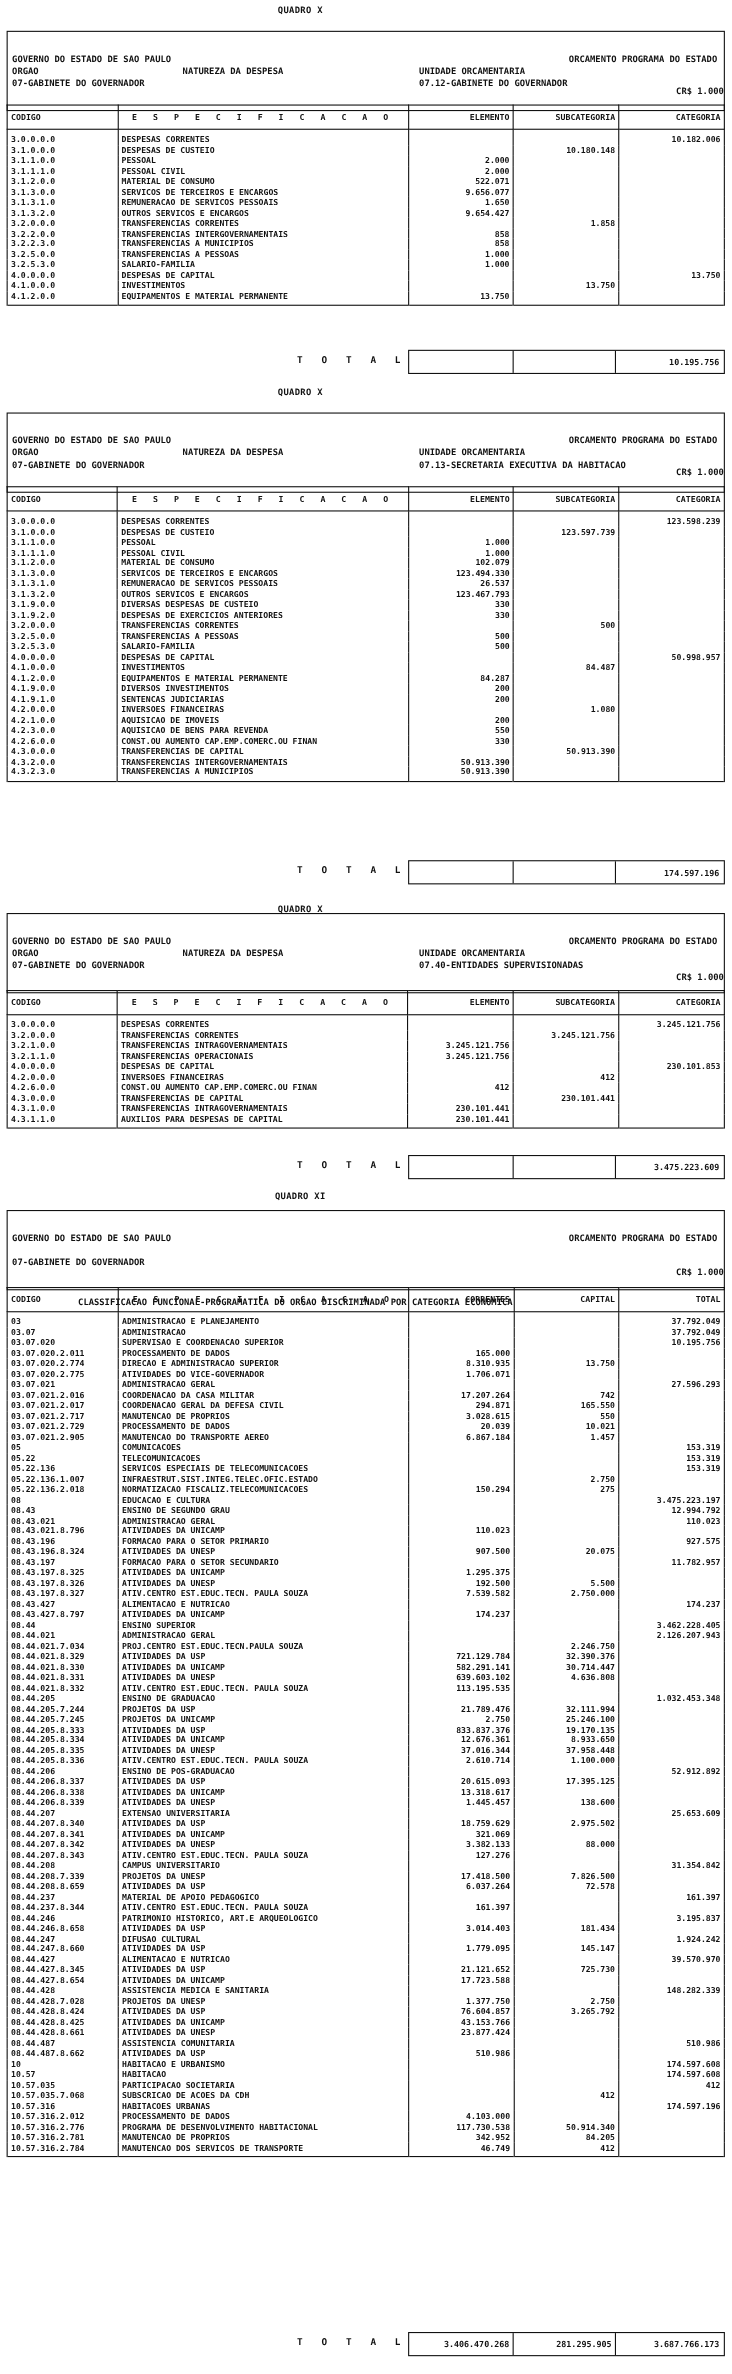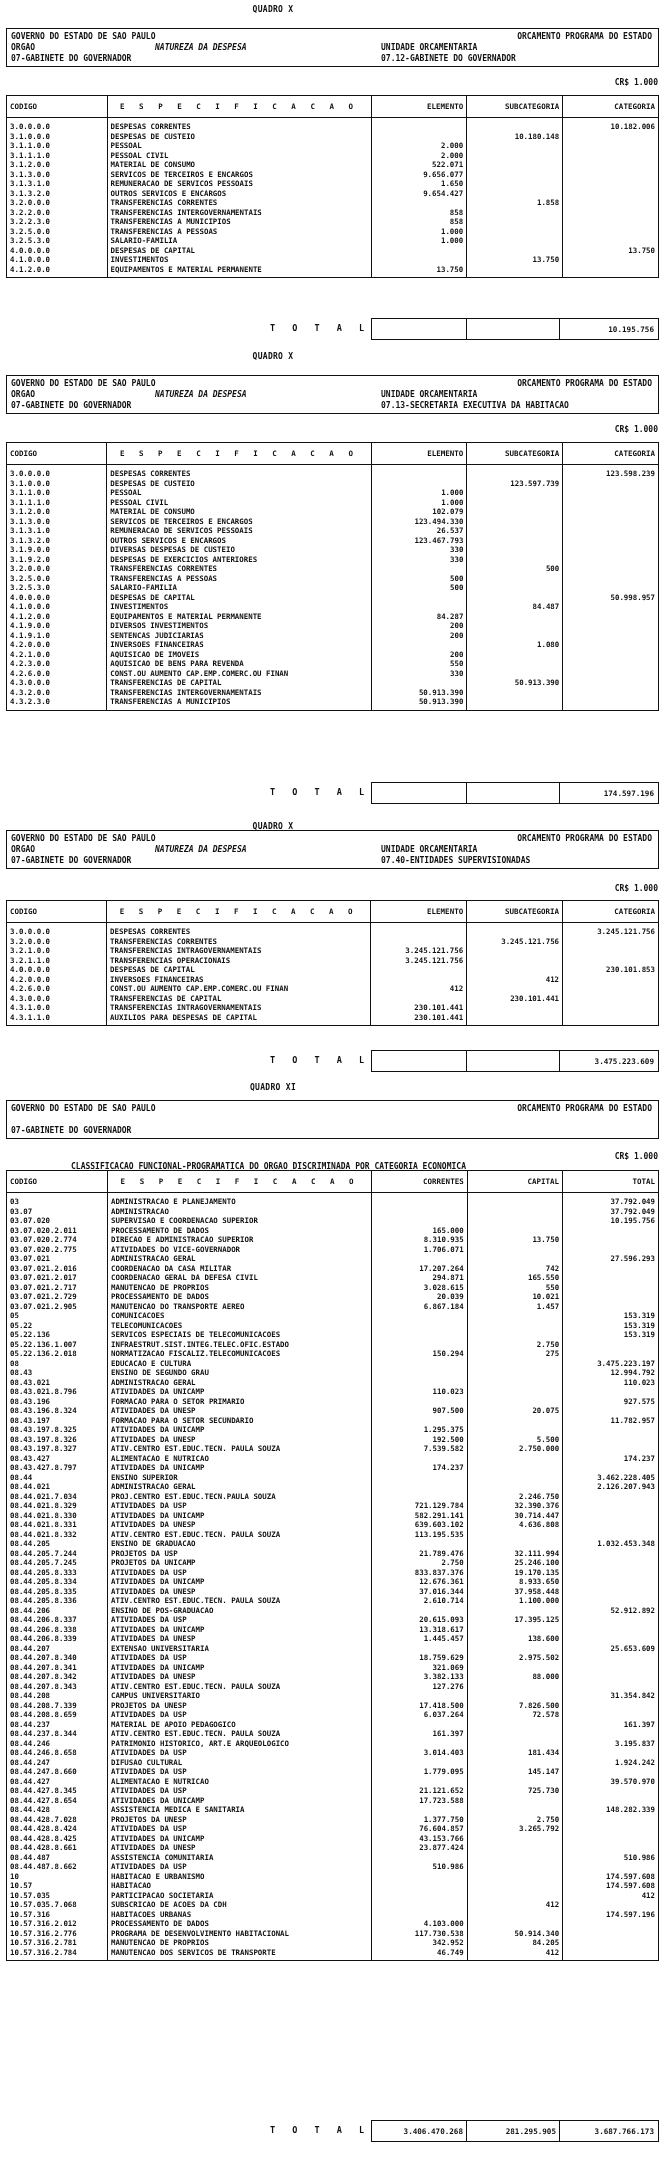--- a/index.html
+++ b/index.html
@@ -1,22 +1,22 @@
 <!DOCTYPE html>
 <html><head>
 <meta charset="utf-8">
 <style>
   html,body{margin:0;padding:0;background:#fff;}
   body{width:665px;height:2158px;position:relative;overflow:hidden;
        font-family:"DejaVu Sans Mono","Liberation Mono",monospace;color:#111;font-weight:bold;}
   .q-title{position:absolute;left:0;width:546px;text-align:center;font-size:8px;letter-spacing:0.3px;}
-  .hdr{position:absolute;left:6px;width:653px;border:1.5px solid #111;box-sizing:border-box;font-size:8px;line-height:11px;padding:2px 4px;}
+  .hdr{position:absolute;left:6px;width:653px;border:1.5px solid #111;box-sizing:border-box;font-size:8px;line-height:11px;padding:19px 4px;}
   .hdr .row{display:flex;position:relative;height:11px;}
   .hdr .l{position:absolute;left:0;}
-  .hdr .m{position:absolute;left:144px;font-style:italic;}
+  .hdr .m{position:absolute;left:155px;}
   .hdr .r{position:absolute;left:370px;}
   .hdr .rr{position:absolute;right:2px;}
   .hdr .c{position:absolute;left:60px;margin-top:47px;}
   .unit{position:absolute;right:7px;font-size:8px;}
   table.t{position:absolute;left:6px;width:653px;border-collapse:collapse;font-size:7.4px;border:1.5px solid #111;}
   table.t th{border:1.2px solid #111;height:21px;font-weight:bold;font-size:7.5px;padding:0 3px;}
   table.t td{padding:0 3px;height:9.5px;line-height:9.5px;white-space:nowrap;border-left:1.2px solid #111;border-right:1.2px solid #111;}
   table.t tbody tr:first-child td{padding-top:4px;}
   table.t tbody tr:last-child td{padding-bottom:3px;}
   .c1{width:95px;text-align:left;}

